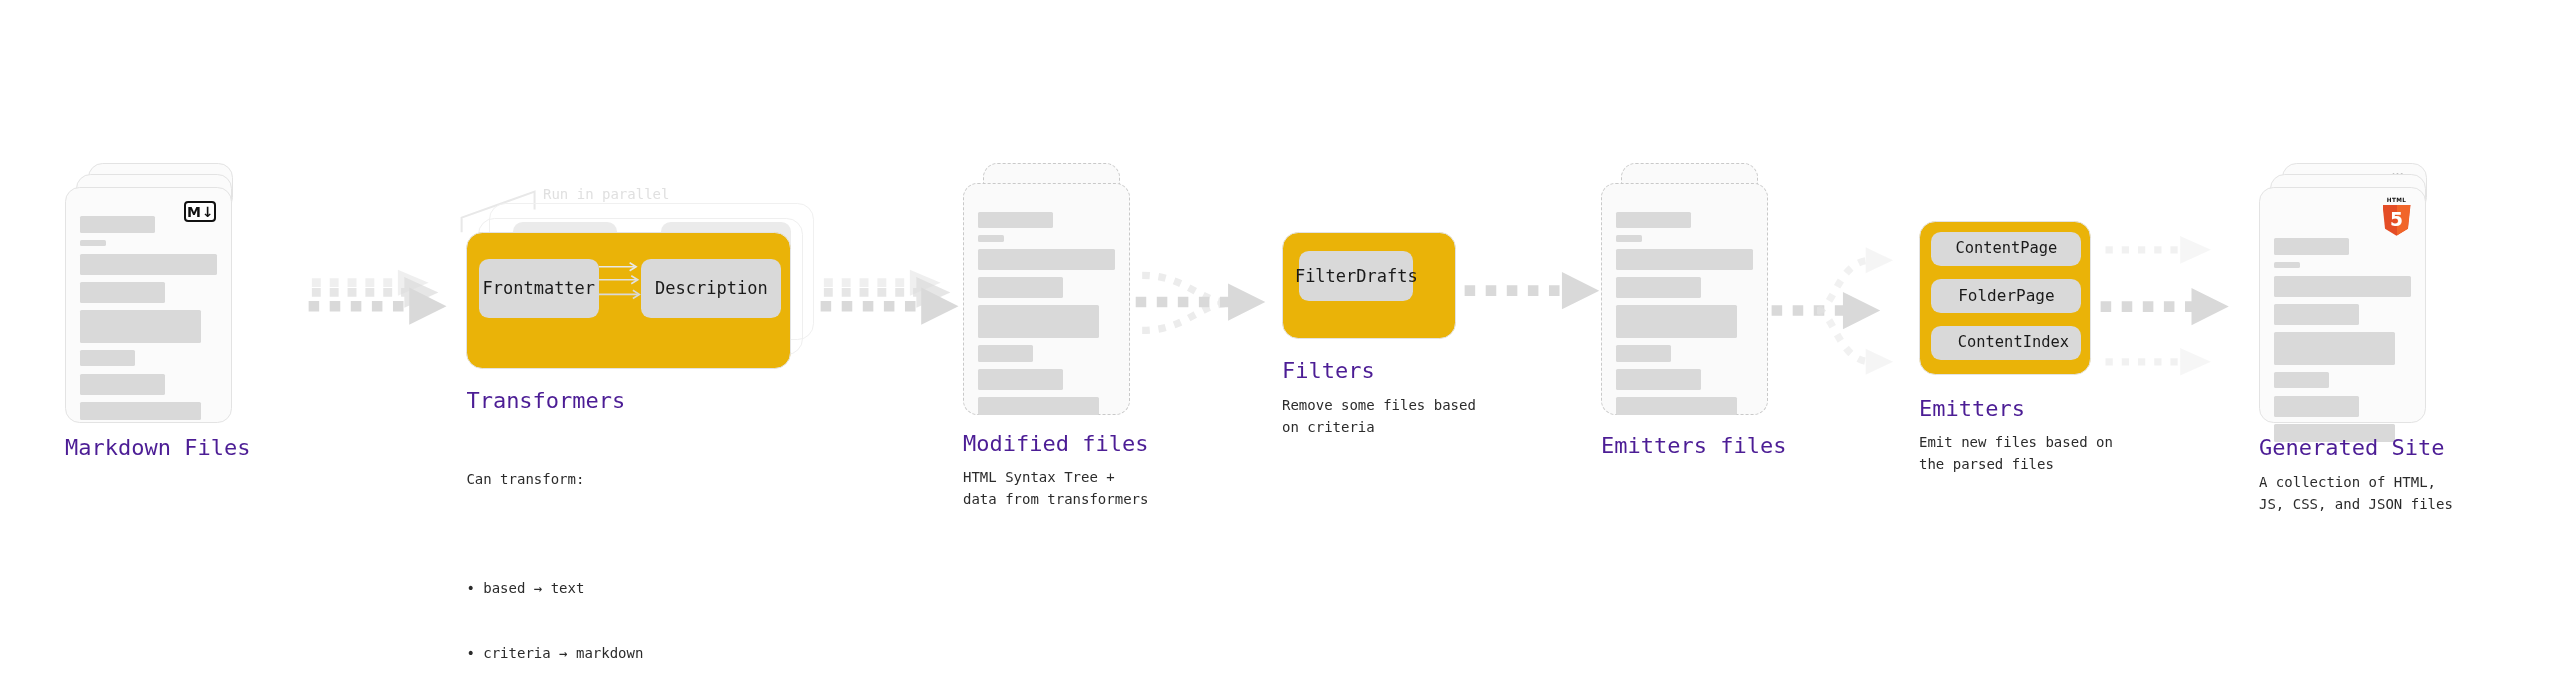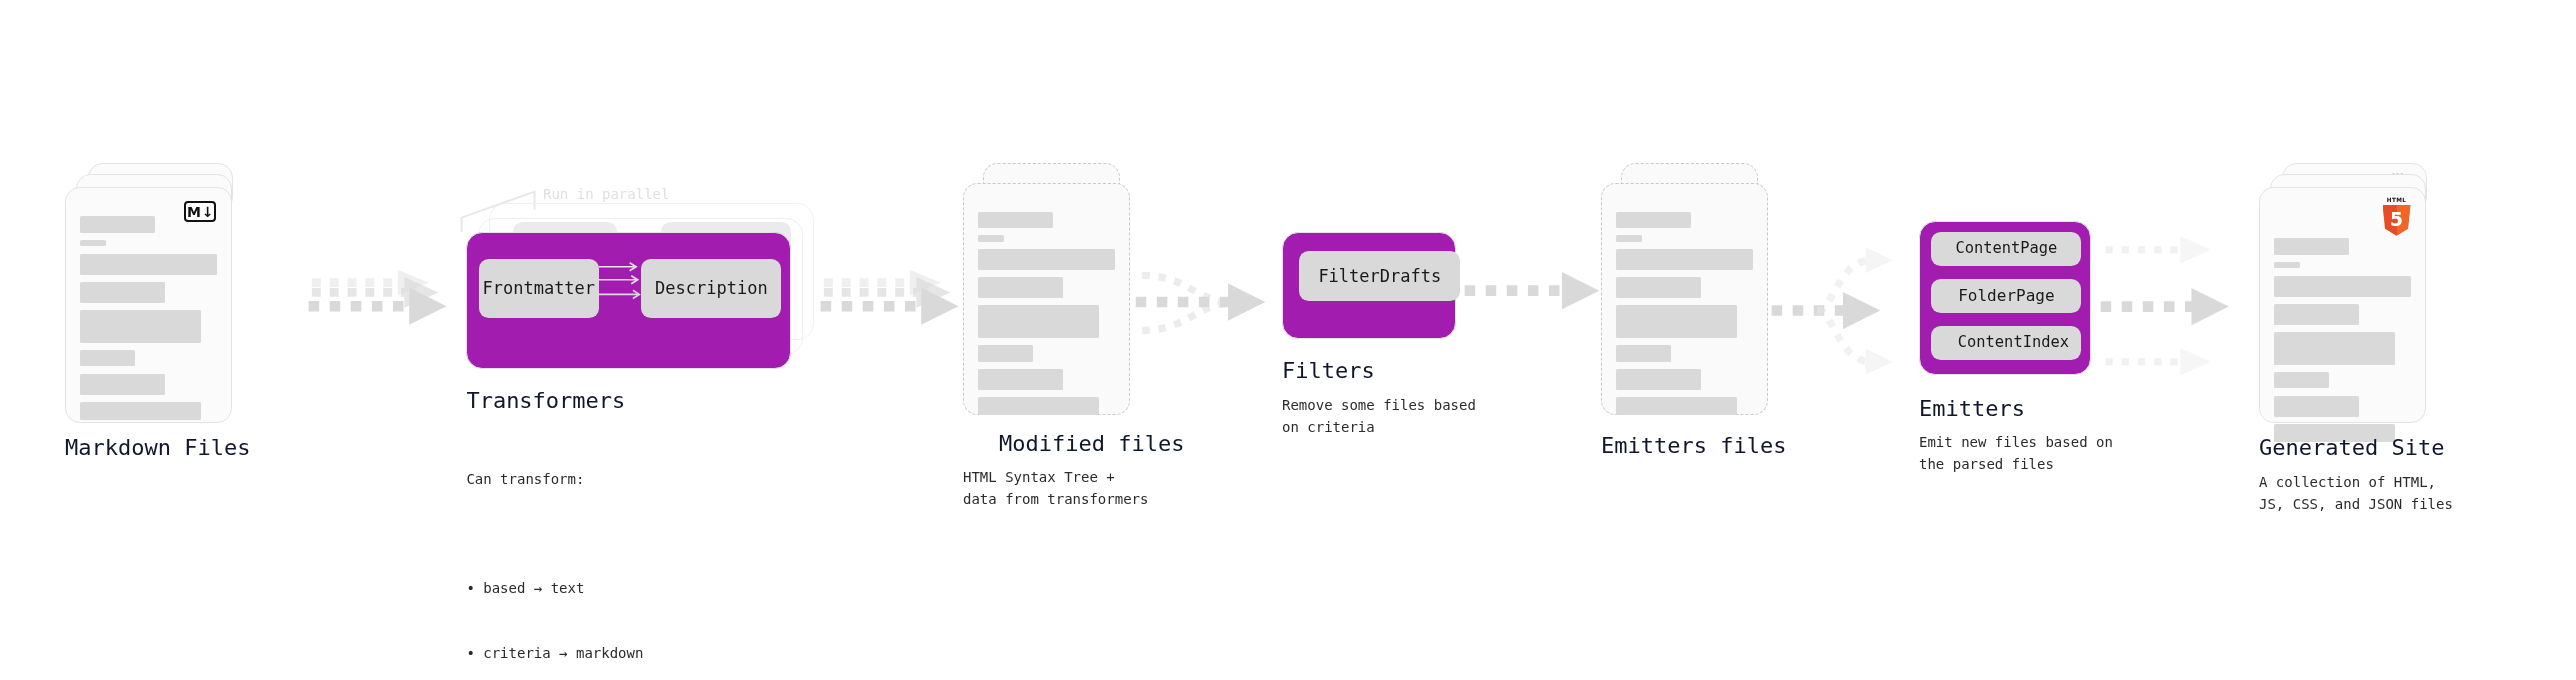--- a/index.html
+++ b/index.html
@@ -99,40 +99,40 @@
     font: 700 5.7px/1 "DejaVu Sans", "Liberation Sans", sans-serif;
     color: #111111; letter-spacing: 0.4px;
   }
   .css-badge .cs-bar { height: 3.3px; background: #2965f1; margin-top: 0.8px; }
 
   
   .proc-box {
     position: absolute;
     border: 1.6px solid #e3e3e3;
     border-radius: 16.3px;
-    background: #a21caf;
+    background: #eab308;
   }
   .proc-box.ghost { background: transparent; }
 
   .pill {
     position: absolute;
     background: #d9d9d9;
     border-radius: 9.8px;
     display: flex; align-items: center; justify-content: center;
     font: 400 17px/1 "DejaVu Sans Mono", "Liberation Mono", monospace;
     color: #1a1a1a;
     white-space: nowrap;
   }
   .pill.ghost { background: #ebebeb; }
 
   
   .node-title {
     position: absolute;
     font: 400 22px/1.2 "DejaVu Sans Mono", "Liberation Mono", monospace;
-    color: #0f172a;
+    color: #4c1d95;
     white-space: nowrap;
   }
   .node-sub {
     position: absolute;
     font: 400 14px/1.55 "DejaVu Sans Mono", "Liberation Mono", monospace;
     color: #2b2b2b;
     white-space: pre;
   }
   .node-sub ul { list-style: none; }
   .node-sub li:before { content: "\2022\00a0"; }
@@ -286,37 +286,37 @@
           <div class="bar" style="width:100%;height:21px;"></div>
           <div class="bar" style="width:62%;height:21px;"></div>
           <div class="bar" style="width:88%;height:32.5px;"></div>
           <div class="bar" style="width:40%;height:16.3px;"></div>
           <div class="bar" style="width:62%;height:21px;"></div>
           <div class="bar" style="width:88%;height:18px;"></div>
         </div>
       </div>
     </div>
 
-    <div class="node-title" style="left:0px; top:268px;margin-left:36px;">Modified files</div>
+    <div class="node-title" style="left:0px; top:268px;">Modified files</div>
     <div class="node-sub" style="left:0px; top:304px;">HTML Syntax Tree +
 data from transformers</div>
   </div>
 
   <svg class="arrow-svg" style="left:1134px; top:264px; width:146px; height:81px;" viewBox="0 0 180 100">
     <g fill="none" stroke="#ececec" stroke-width="9" stroke-dasharray="9 11">
       <path d="M10 14 C 62 14, 78 44, 112 47"></path>
       <path d="M10 82 C 62 82, 78 52, 112 49"></path>
     </g>
     <line x1="2" y1="47" x2="122" y2="47" stroke="#d9d9d9" stroke-width="13" stroke-dasharray="13 13"></line>
     <polygon points="116,24 162,47 116,70" fill="#d9d9d9"></polygon>
   </svg>
 
   <div class="node" style="left:1282px; top:232px;">
     <div class="proc-box" style="left:0px; top:0px; width:174px; height:107px;">
-      <div class="pill" style="left:16.3px; top:18px; width:161px; height:50px;">FilterDrafts</div>
+      <div class="pill" style="left:16.3px; top:18px; width:114px; height:50px;">FilterDrafts</div>
     </div>
     <div class="node-title" style="left:0px; top:126px;">Filters</div>
     <div class="node-sub" style="left:0px; top:163px;">Remove some files based
 on criteria</div>
   </div>
 
   <svg class="arrow-svg" style="left:1463px; top:271px; width:146px; height:49px;" viewBox="0 0 180 60">
     <line x1="2" y1="24" x2="128" y2="24" stroke="#d9d9d9" stroke-width="13" stroke-dasharray="13 13"></line>
     <polygon points="122,1 168,24 122,47" fill="#d9d9d9"></polygon>
   </svg>

